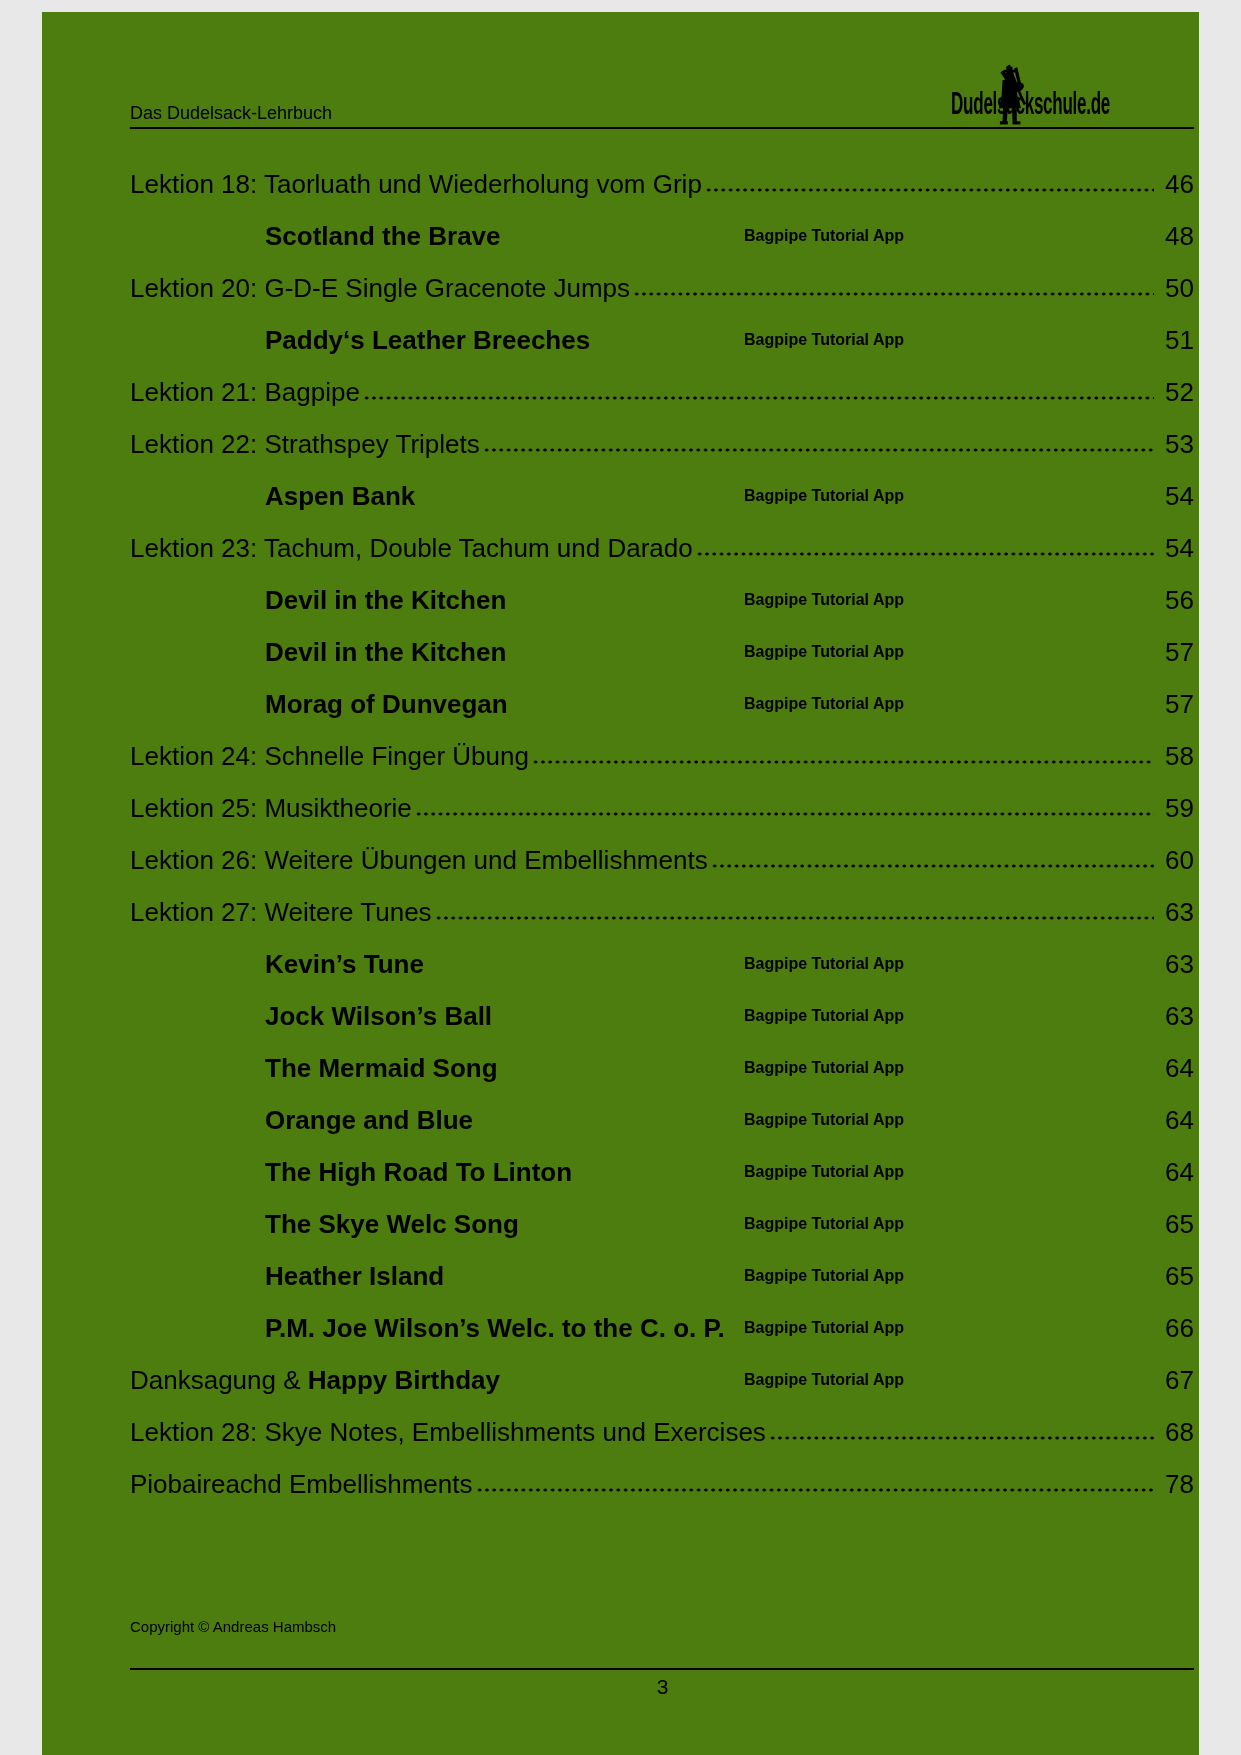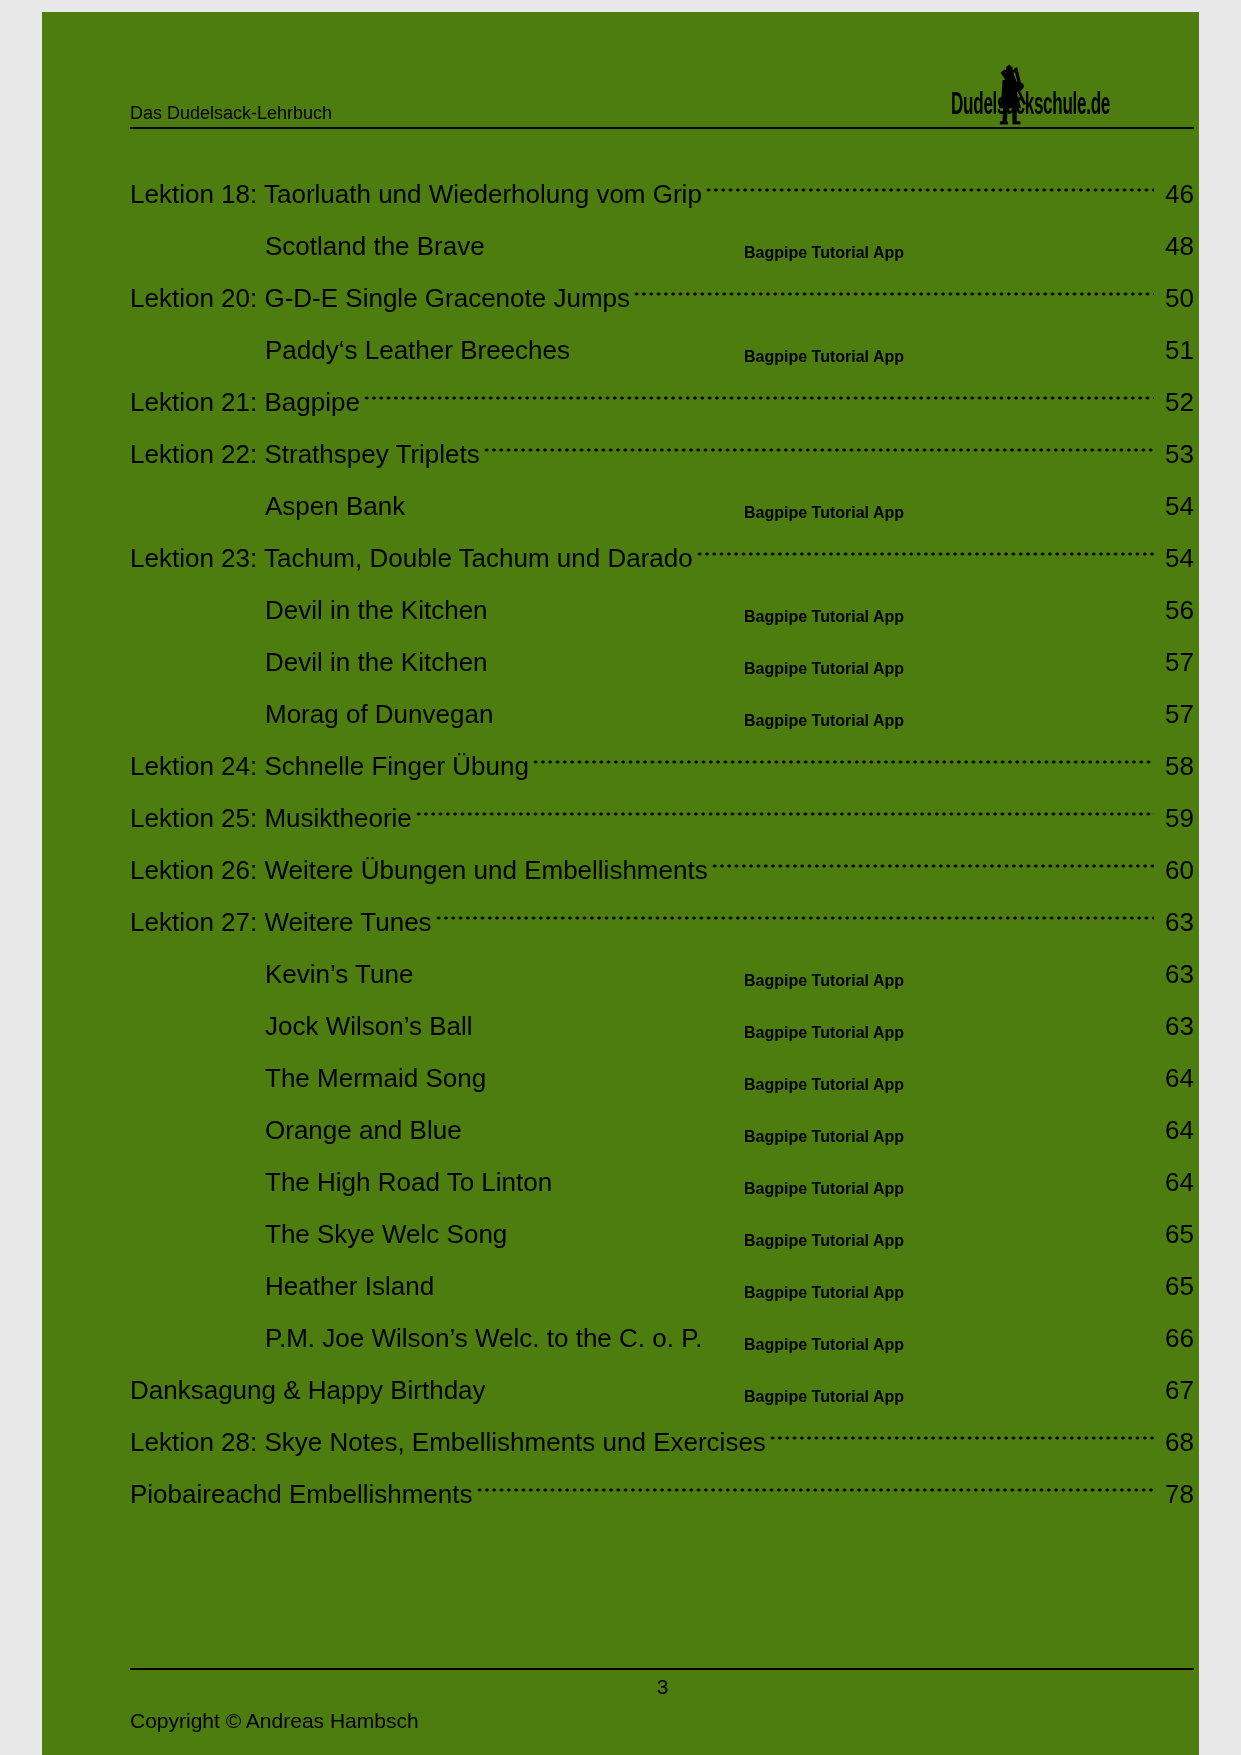--- a/index.html
+++ b/index.html
@@ -51,21 +51,21 @@
 
   
   .toc {
     position: absolute;
     left: 88px;
     top: 146px;
     width: 1064px;
   }
   .row {
     display: flex;
-    align-items: flex-end;
+    align-items: center;
     height: 52px;
     font-size: 26px;
     white-space: nowrap;
   }
   .row .label { flex: none; }
   .leader {
     flex: 1;
     align-self: stretch;
     margin: 0 4px 0 3px;
     background-image: radial-gradient(circle, #000 1.4px, transparent 1.7px);
@@ -84,42 +84,42 @@
     width: 479px;
     font-weight: bold;
     overflow: hidden;
   }
   .row-tune.no-indent .tune-box {
     margin-left: 0;
     width: 614px;
     font-weight: normal;
   }
   .prefix { white-space: pre; }
-  .tune-title { font-weight: normal; }
+  .tune-title { font-weight: bold; }
   .app-label {
     flex: none;
     font-size: 16px;
     font-weight: bold;
   }
   .spacer { flex: 1; }
 
   
   .footer-rule {
     position: absolute;
     left: 88px;
     top: 1656px;
     width: 1064px;
     height: 2px;
     background: #000;
   }
   .footer-copyright {
     position: absolute;
     left: 88px;
-    top: 1697px;
-    font-size: 21px;
+    top: 1606px;
+    font-size: 15px;
     white-space: nowrap;
   }
   .footer-page {
     position: absolute;
     left: 0;
     top: 1663px;
     width: 1241px;
     text-align: center;
     font-size: 21px;
   }

